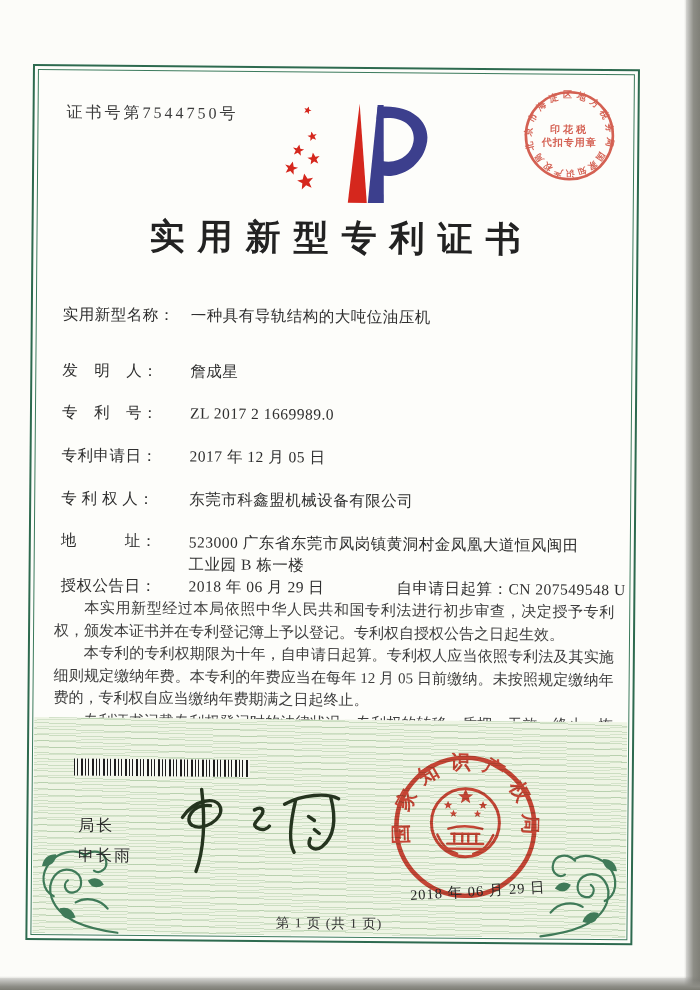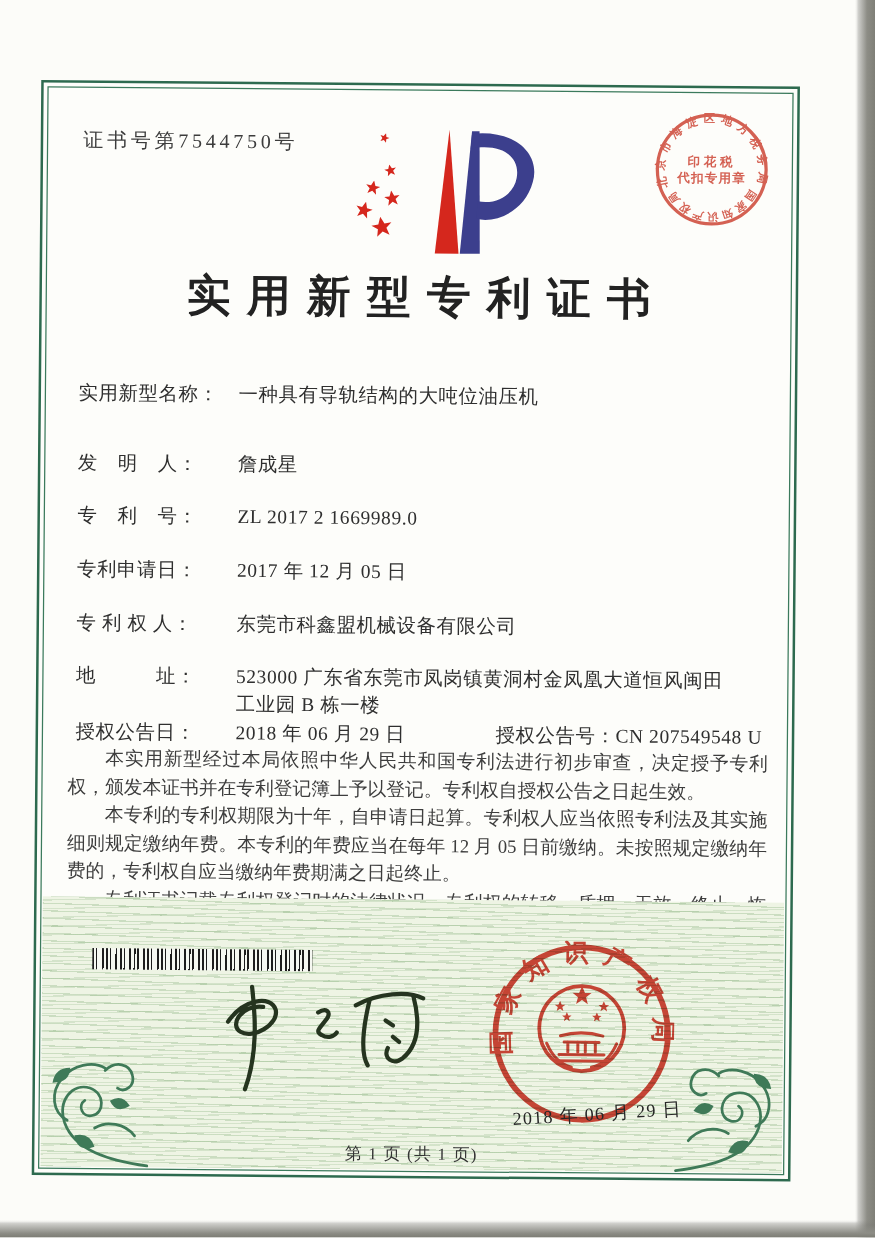--- a/index.html
+++ b/index.html
@@ -147,21 +147,21 @@
   <div class="field f6">
     <div class="addrwrap">
       <span class="lbl">地　　　址：</span>
       <span class="addrval"><span>523000 广东省东莞市凤岗镇黄洞村金凤凰大道恒风闽田</span><br>
       <span>工业园 B 栋一楼</span></span>
     </div>
   </div>
   <div class="field f7">
     <span class="lbl">授权公告日：</span><span>2018 年 06 月 29 日</span>
     <span class="grant-no">
-      <span>授权公告号：</span><span>CN 207549548 U</span>
+      <span>自申请日起算：</span><span>CN 207549548 U</span>
     </span>
   </div>
 
   <div class="body-text">
     <p>本实用新型经过本局依照中华人民共和国专利法进行初步审查，决定授予专利权，颁发本证书并在专利登记簿上予以登记。专利权自授权公告之日起生效。</p>
     <p>本专利的专利权期限为十年，自申请日起算。专利权人应当依照专利法及其实施细则规定缴纳年费。本专利的年费应当在每年 12 月 05 日前缴纳。未按照规定缴纳年费的，专利权自应当缴纳年费期满之日起终止。</p>
     <p>专利证书记载专利权登记时的法律状况。专利权的转移、质押、无效、终止、恢复和专利权人的姓名或名称、国籍、地址变更等事项记载在专利登记簿上。</p>
   </div>
 
   <div class="guilloche"></div>
@@ -188,20 +188,24 @@
     </g>
     <g fill="#3f7a58">
       <path d="M30,72 q12,-3 16,9 q-14,5 -16,-9"></path>
       <path d="M58,44 q10,-6 16,4 q-11,7 -16,-4"></path>
       <path d="M12,30 q2,-12 14,-12 q0,12 -14,12"></path>
     </g>
   </svg>
 
   <div class="barcode"></div>
 
+  <div class="director">
+    <div>局长</div>
+    <div>申长雨</div>
+  </div>
 
   <svg class="signature" viewBox="0 0 178 94">
     <g stroke="#25341f" stroke-width="3.4" fill="none" stroke-linecap="round" stroke-linejoin="round">
       <path d="M14,34 C26,16 48,12 52,24 C55,36 34,48 24,42 C15,37 24,20 42,22"></path>
       <path d="M33,6 C36,30 38,60 28,88"></path>
       <path d="M86,26 C92,22 97,25 93,31 C88,38 83,41 89,44 C94,47 99,45 101,42"></path>
       <path d="M116,20 C134,10 158,8 170,14"></path>
       <path d="M127,16 C122,38 120,58 126,68"></path>
       <path d="M162,12 C168,34 166,52 154,62 C146,68 138,62 142,54"></path>
       <path d="M140,32 l6,4"></path>

